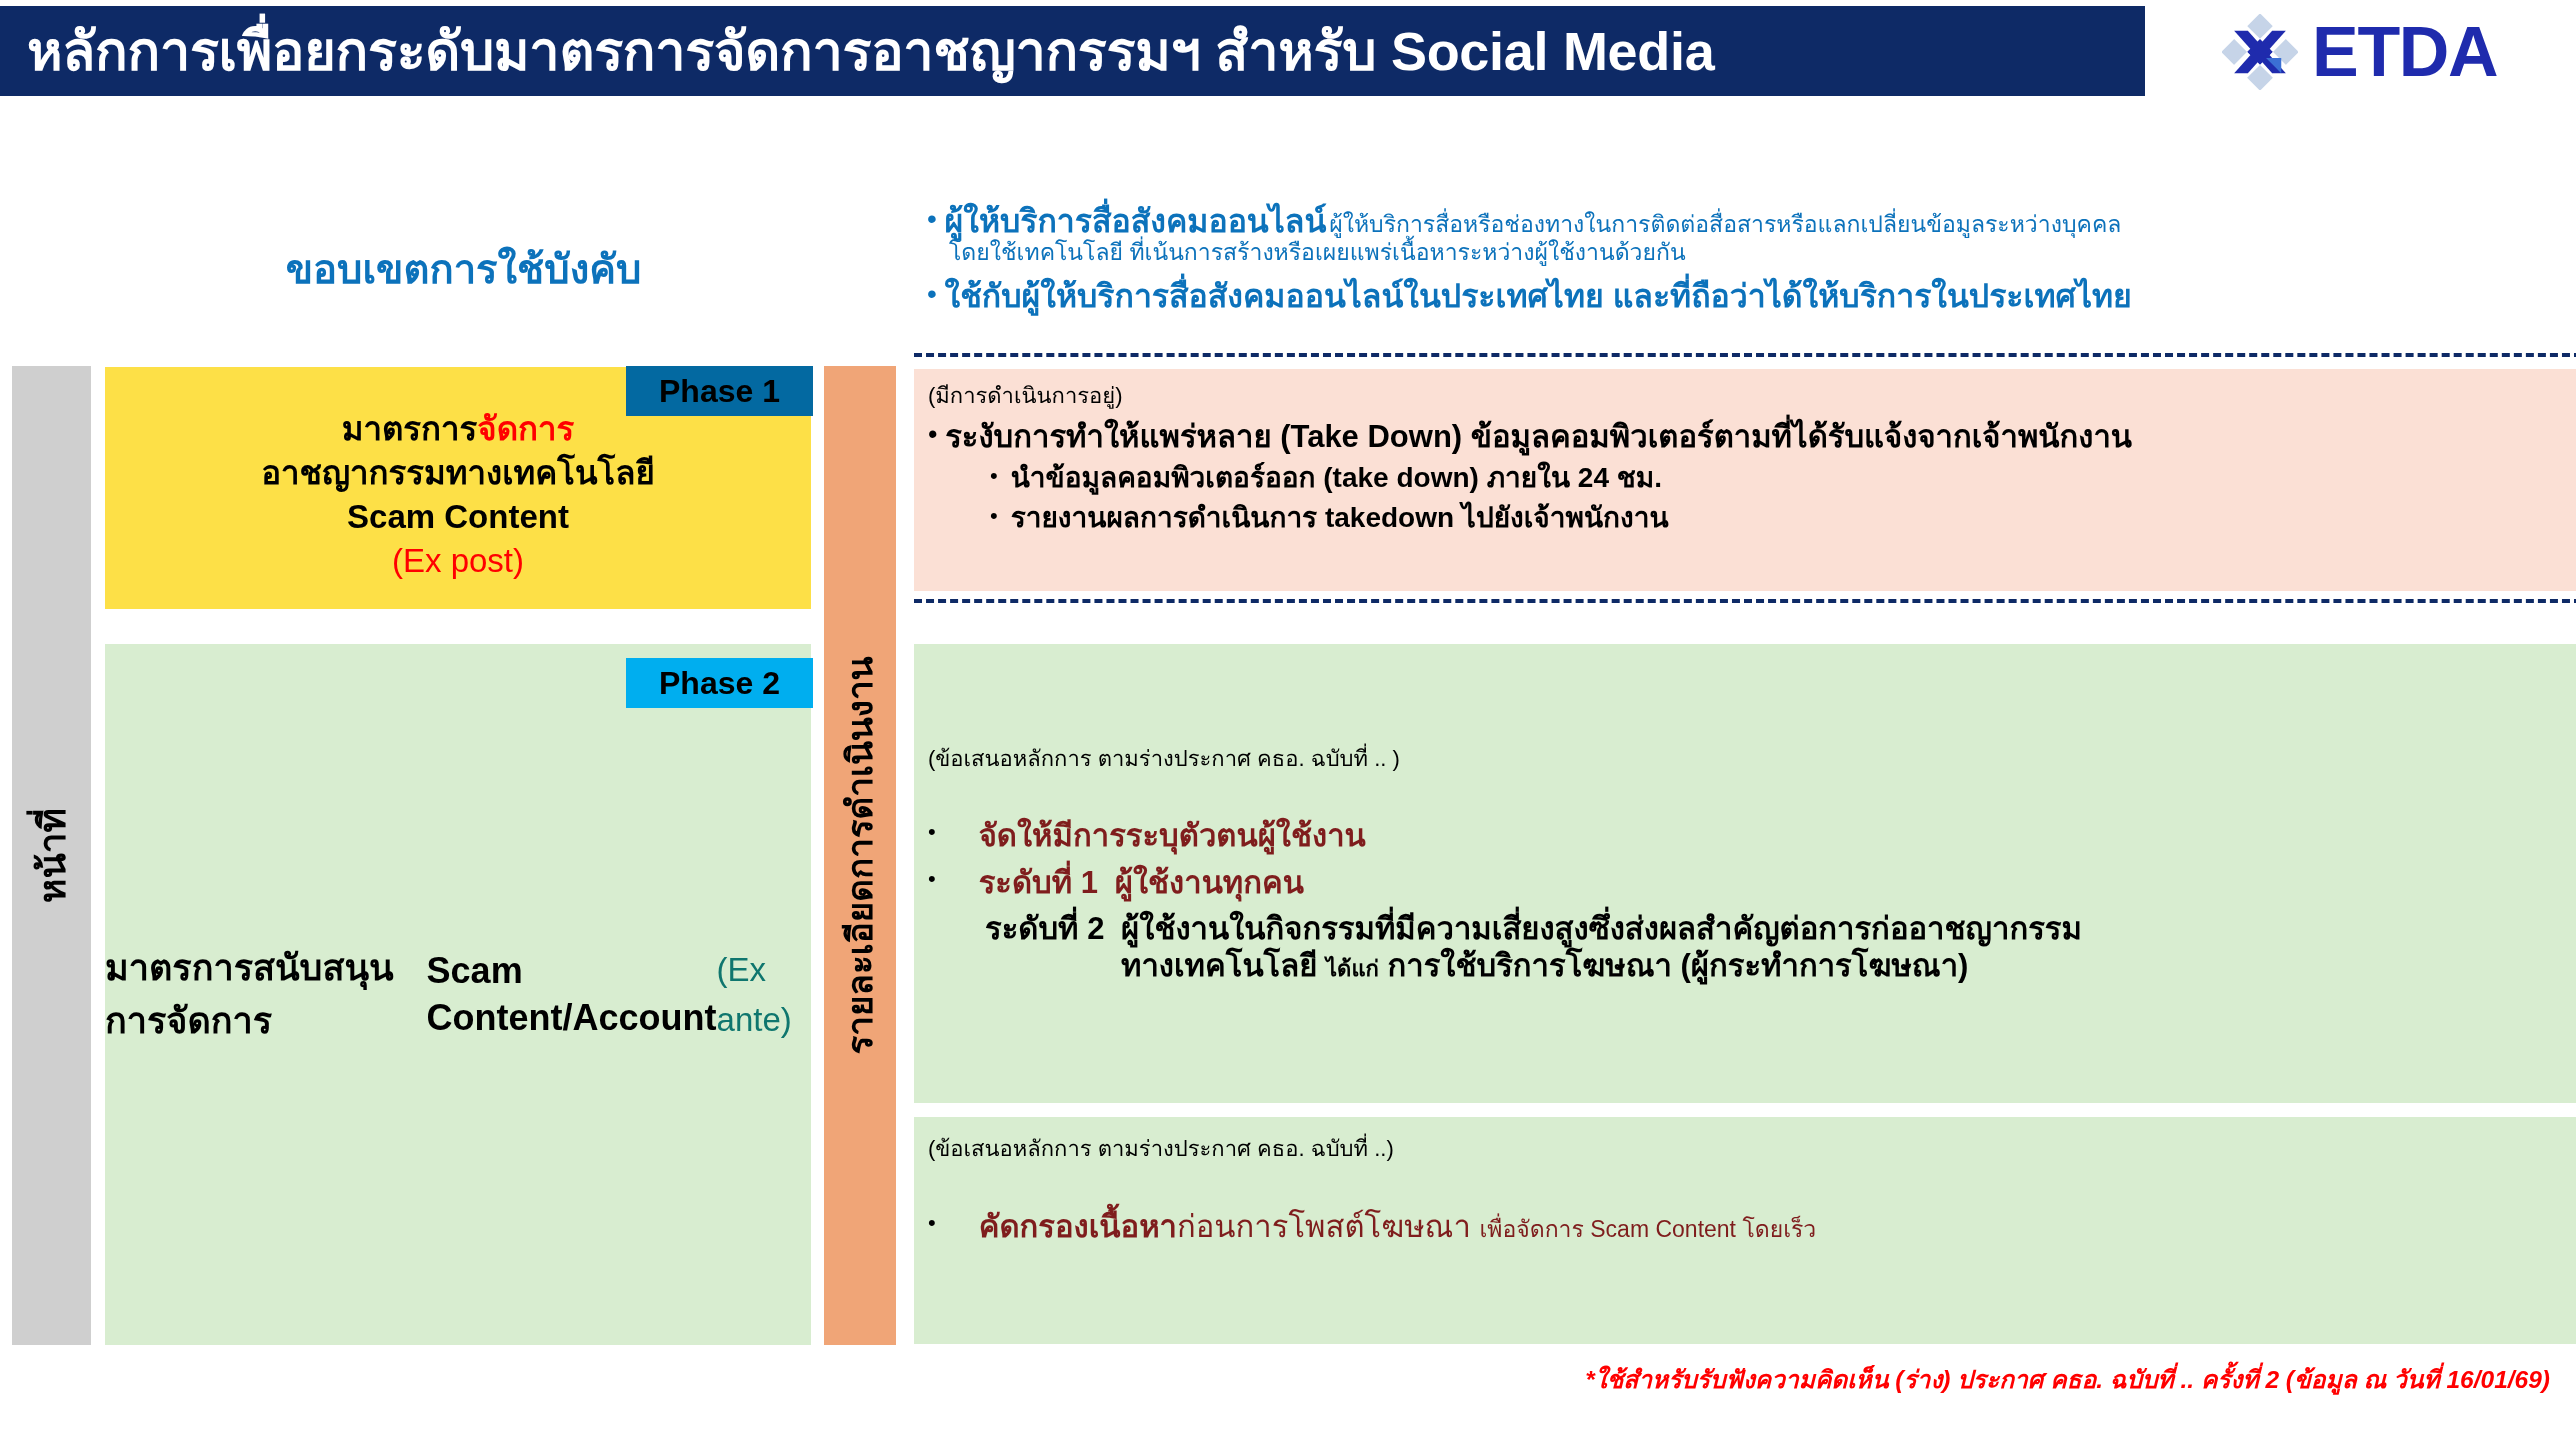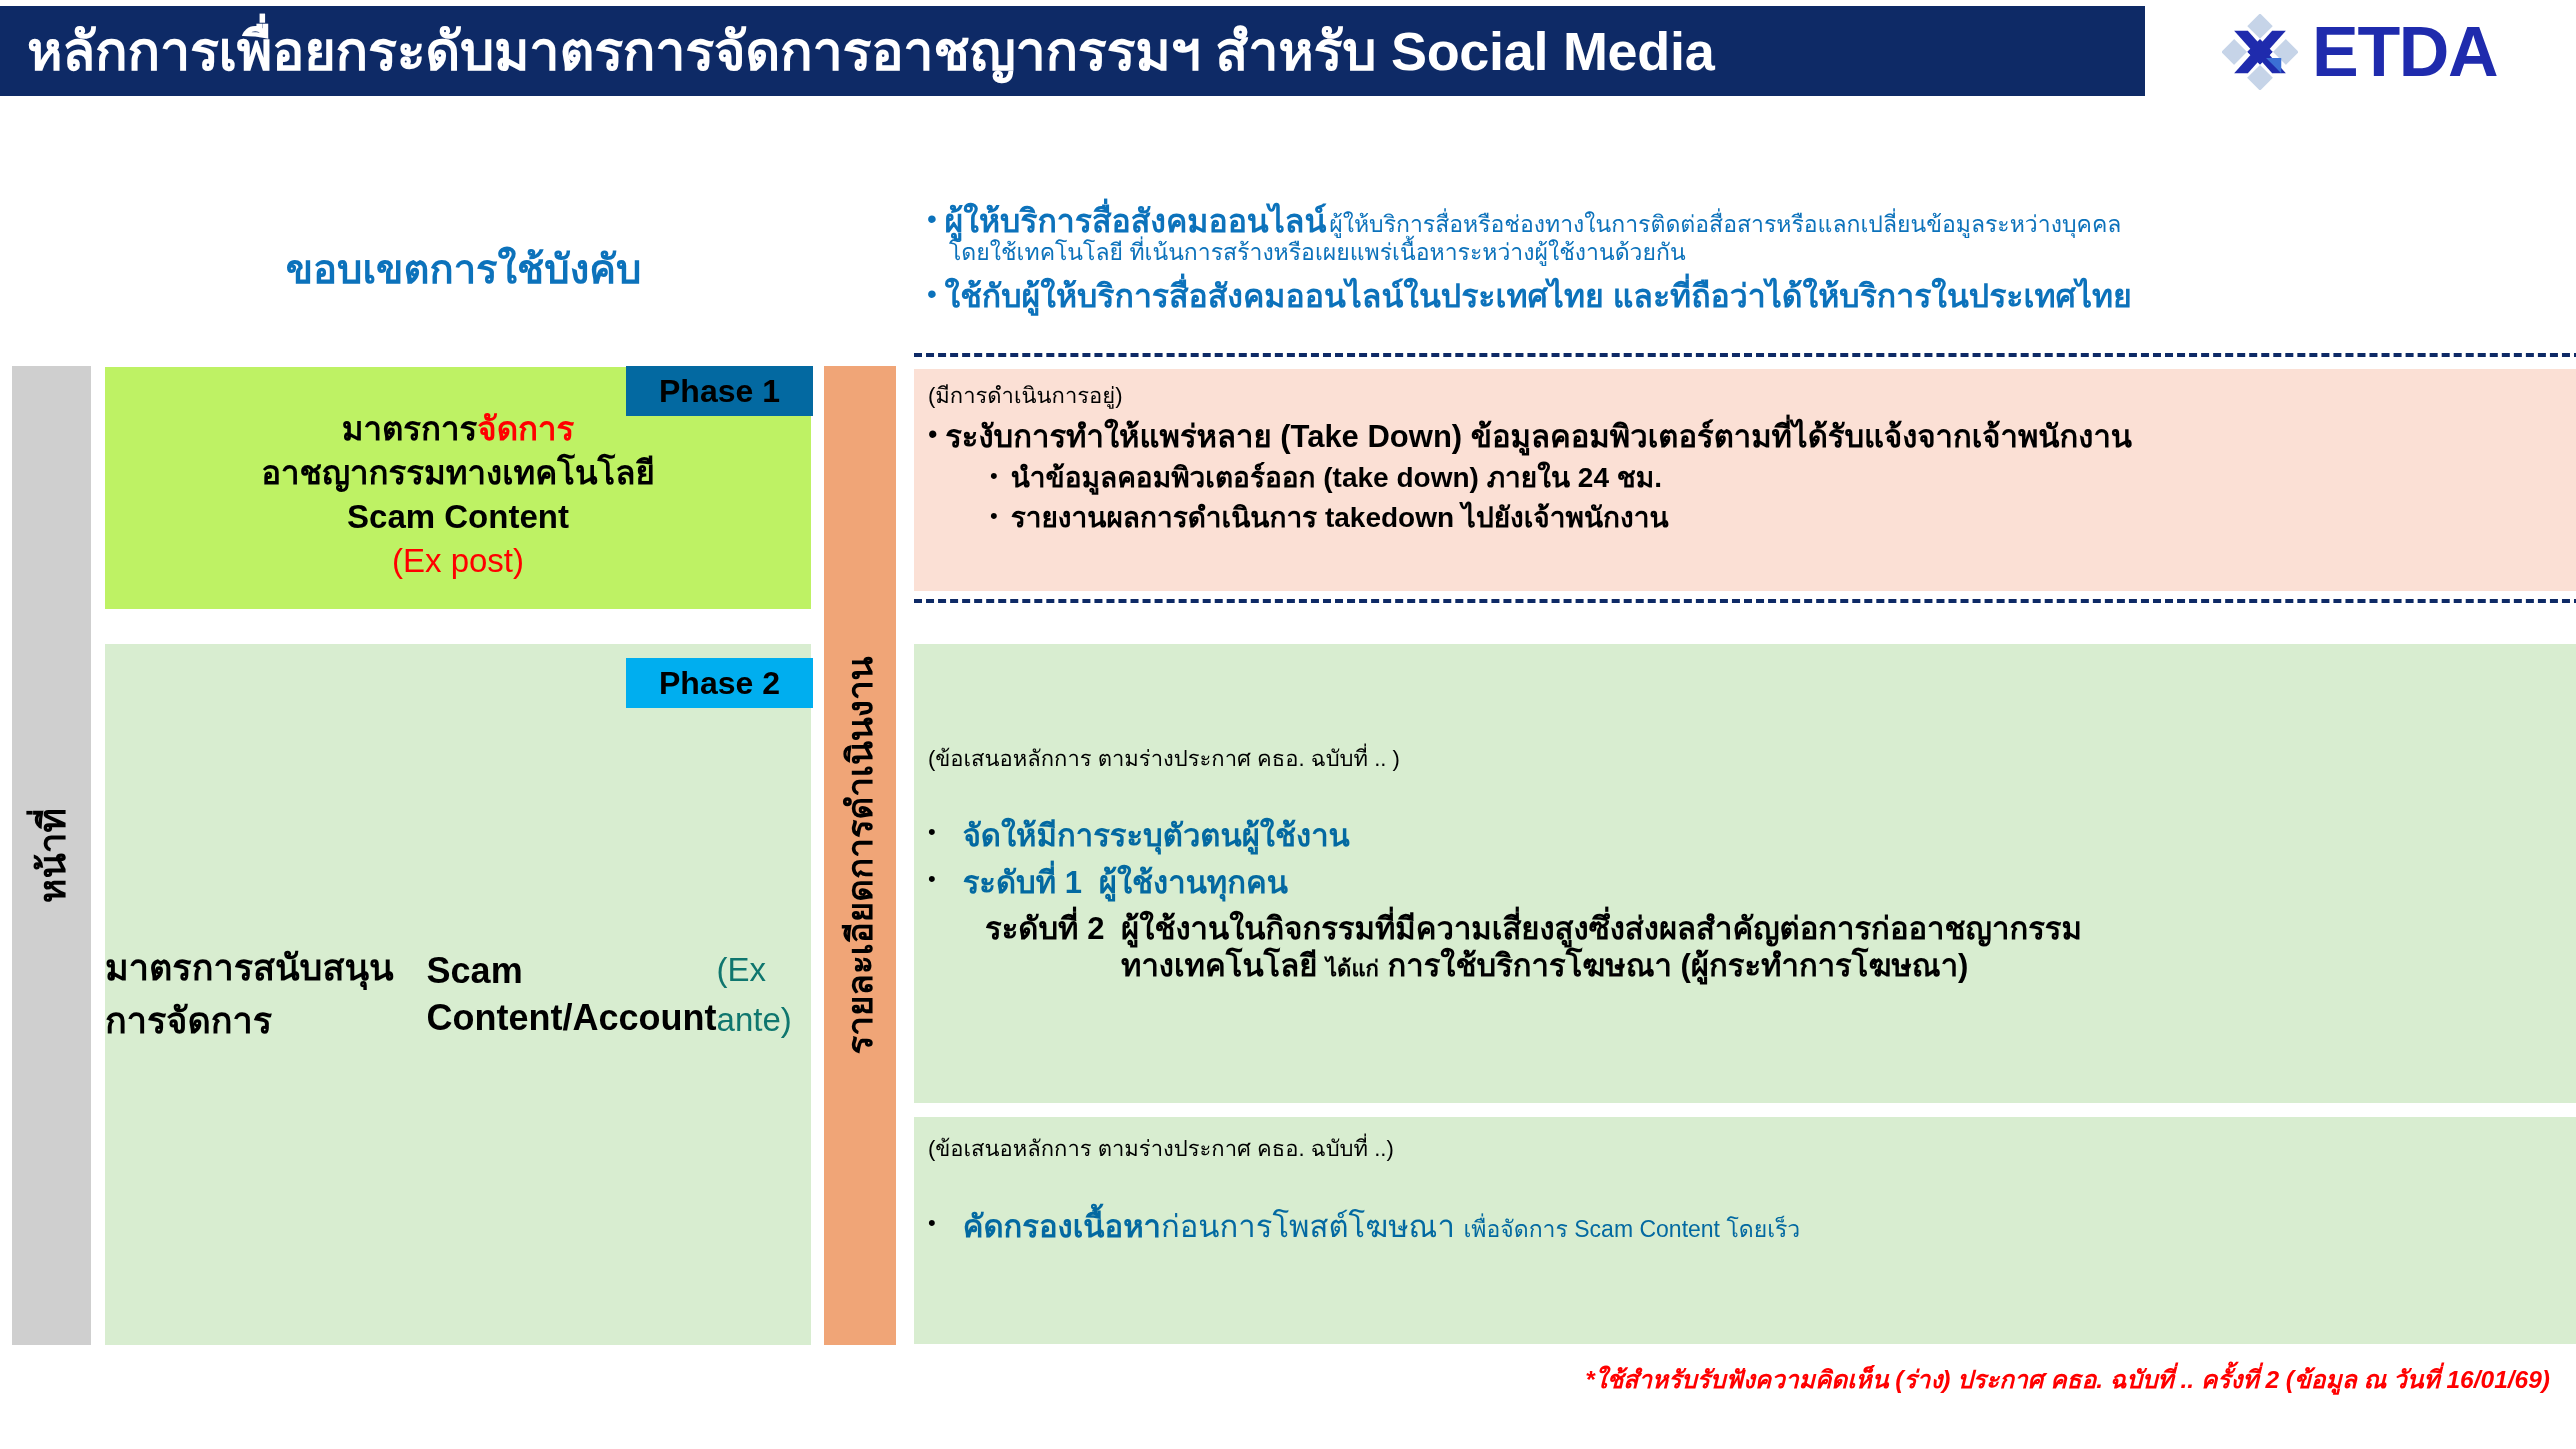--- a/index.html
+++ b/index.html
@@ -86,21 +86,21 @@
   }
   .col-detail-label {
     font-size: 35px; font-weight: bold; color: #000;
     transform: rotate(-90deg); white-space: nowrap;
   }
 
   
   .p1-left {
     position: absolute; left: 105px; top: 367px;
     width: 706px; height: 242px;
-    background: #bef264;
+    background: #fde047;
     display: flex; flex-direction: column;
     align-items: center; justify-content: center;
     padding-top: 16.7px;
   }
   .p1-line1 { font-size: 33px; font-weight: bold; color: #000; line-height: 1.3; }
   .p1-line1 .red { color: #ff0000; }
   .p1-line2 { font-size: 33px; font-weight: bold; color: #000; line-height: 1.32; }
   .p1-line3 { font-size: 33px; font-weight: bold; color: #000; line-height: 1.32; }
   .p1-line4 { font-size: 33px; color: #ff0000; line-height: 1.4; }
 
@@ -150,21 +150,21 @@
   
   .p2-right-a {
     position: absolute; left: 914px; top: 644px;
     width: 1668px; height: 459px;
     background: #d8edd0;
     padding: 102px 0 0 14px;
   }
   .p2a-bullets { margin-top: 45px; }
   .b2 { display: flex; align-items: flex-start; margin-bottom: 9px; }
   .b2 .dot { font-size: 22px; line-height: 1.4; margin-right: 16.7px; width: 18px; color:#000; }
-  .b2 .txt { font-size: 31px; font-weight: bold; color: #0369a1; line-height: 1.2; }
+  .b2 .txt { font-size: 31px; font-weight: bold; color: #7f1d1d; line-height: 1.2; margin-left: 16px; }
   .b2-cont { display: flex; align-items: flex-start; padding-left: 57px; }
   .b2-cont .txt { font-size: 31px; font-weight: bold; color: #000; line-height: 1.2; }
   .lvl-label { font-weight: bold; margin-right: 16.7px; white-space: nowrap; }
   .wrap-3rd { padding-left: 193px; font-size: 31px; font-weight: bold; line-height: 1.2; color:#000; }
   .wrap-3rd .light { font-size: 22px; font-weight: bold; }
 
   
   .p2-right-b {
     position: absolute; left: 914px; top: 1117px;
     width: 1668px; height: 227px;

